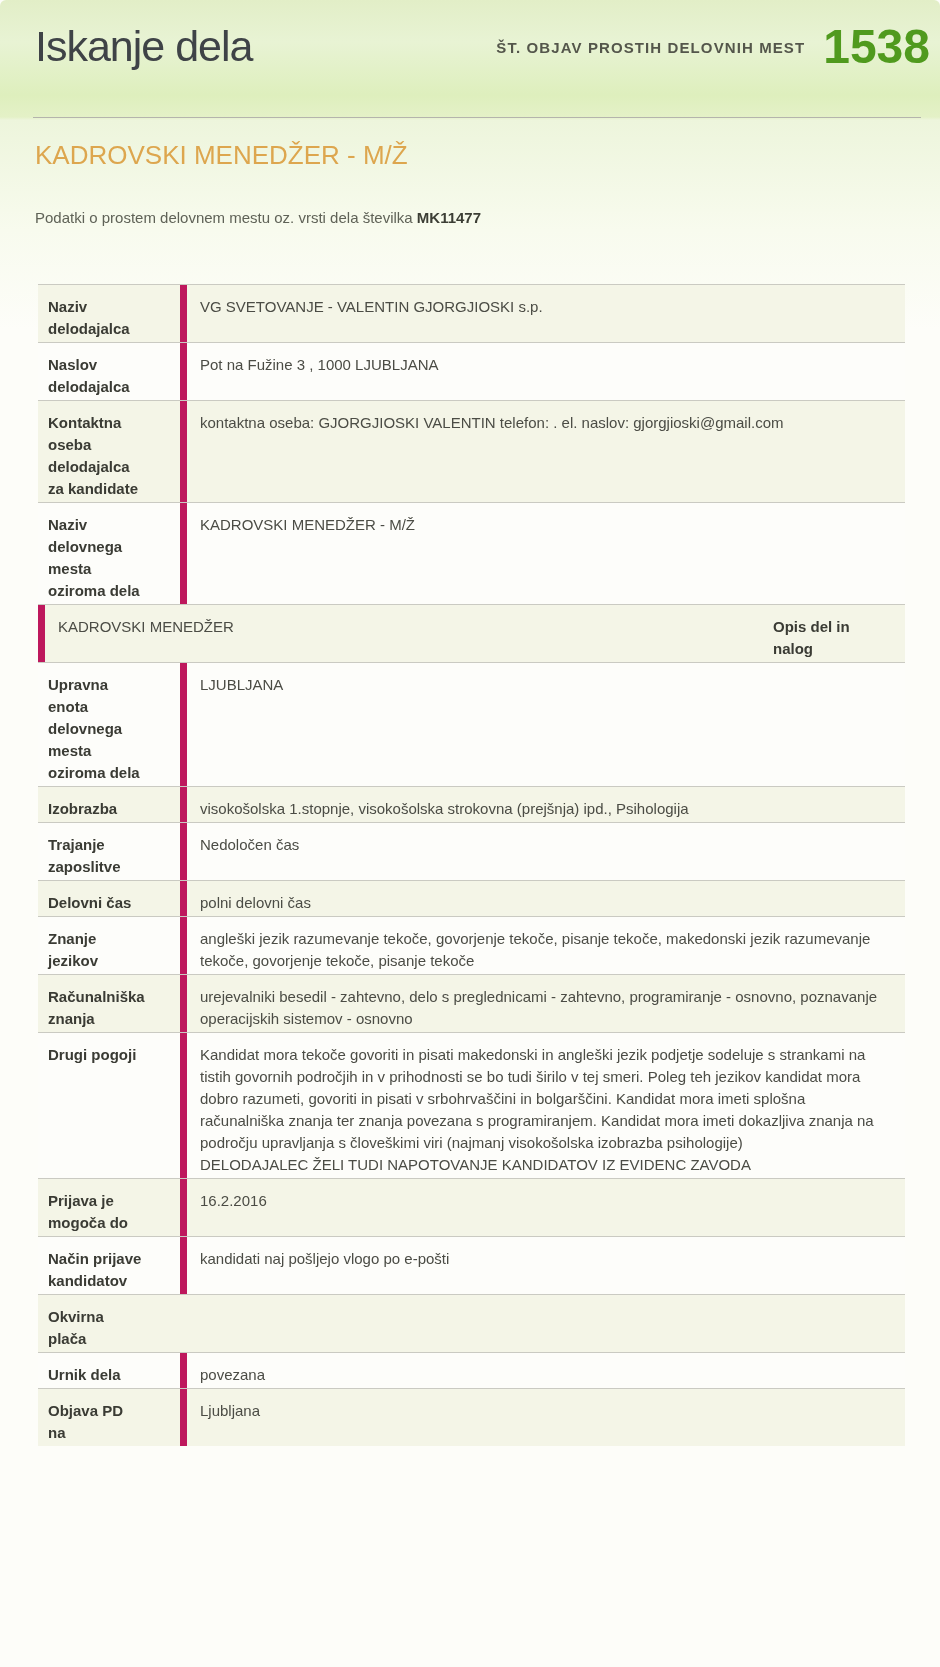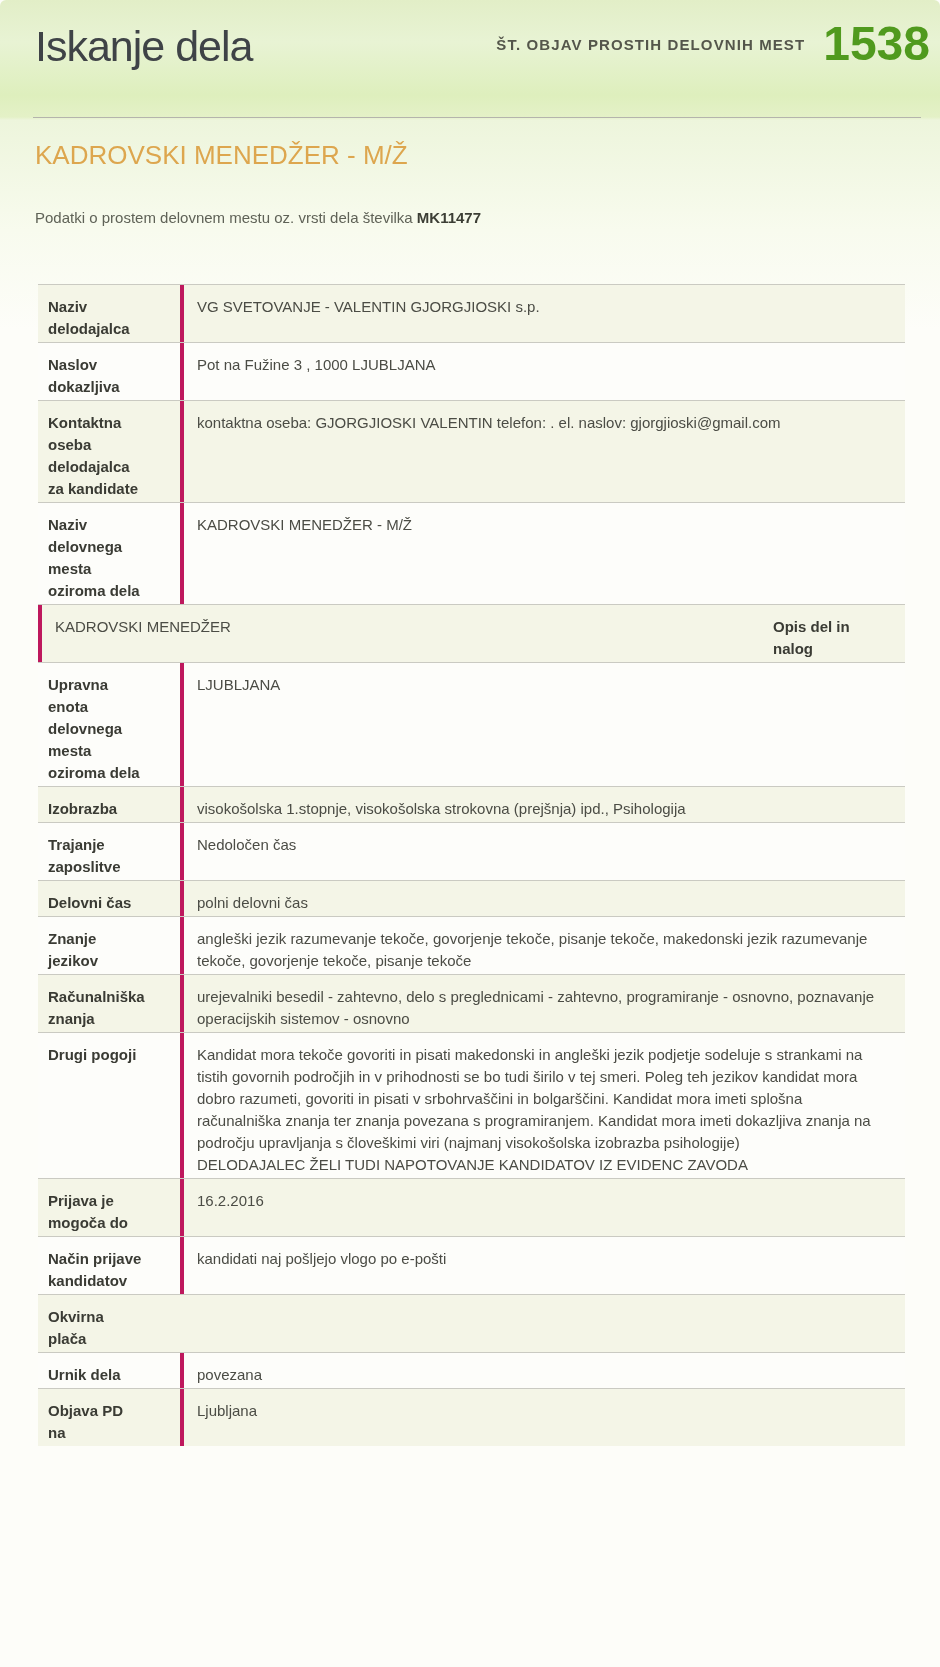--- a/index.html
+++ b/index.html
@@ -36,21 +36,21 @@
     color: #3f4347;
   }
 
   .counter {
     position: absolute;
     right: 10px; top: 24px;
     display: flex;
     align-items: flex-end;
     gap: 18px;
   }
-  .counter-text { display: flex; flex-direction: row; gap: 24px; padding-bottom: 10px; }
+  .counter-text { display: flex; flex-direction: column; gap: 9px; padding-bottom: 10px; align-items: center; }
   .counter-strip {
     display: block;
     height: 6px;
     border-radius: 3px;
     background: rgba(255,255,255,0.55);
     box-shadow: 0 1px 1px rgba(150,160,120,0.25);
   }
   .counter-label {
     font-size: 15px;
     font-weight: bold;
@@ -106,21 +106,21 @@
   .cell.label {
     flex: none;
     width: 142px;
     padding-left: 10px;
     padding-right: 6px;
     font-weight: bold;
     color: #3a3b34;
   }
   .cell.value {
     flex: 1;
-    border-left: 4px solid #be185d;
+    border-left: 7px solid #be185d;
     padding-left: 13px;
     padding-right: 20px;
     color: #4b4c45;
   }
 </style>
 </head>
 <body>
 
 <div class="page">
 
@@ -145,21 +145,21 @@
 
     <section class="details" id="rows-container">
   <div class="row">
     <div class="cell label">Naziv
 delodajalca</div>
     <div class="cell value">VG SVETOVANJE - VALENTIN GJORGJIOSKI s.p.</div>
   </div>
 
   <div class="row">
     <div class="cell label">Naslov
-dokazljiva</div>
+delodajalca</div>
     <div class="cell value">Pot na Fužine 3 , 1000 LJUBLJANA</div>
   </div>
 
   <div class="row">
     <div class="cell label">Kontaktna
 oseba
 delodajalca
 za kandidate</div>
     <div class="cell value">kontaktna oseba: GJORGJIOSKI VALENTIN telefon: . el. naslov: gjorgjioski@gmail.com</div>
   </div>

